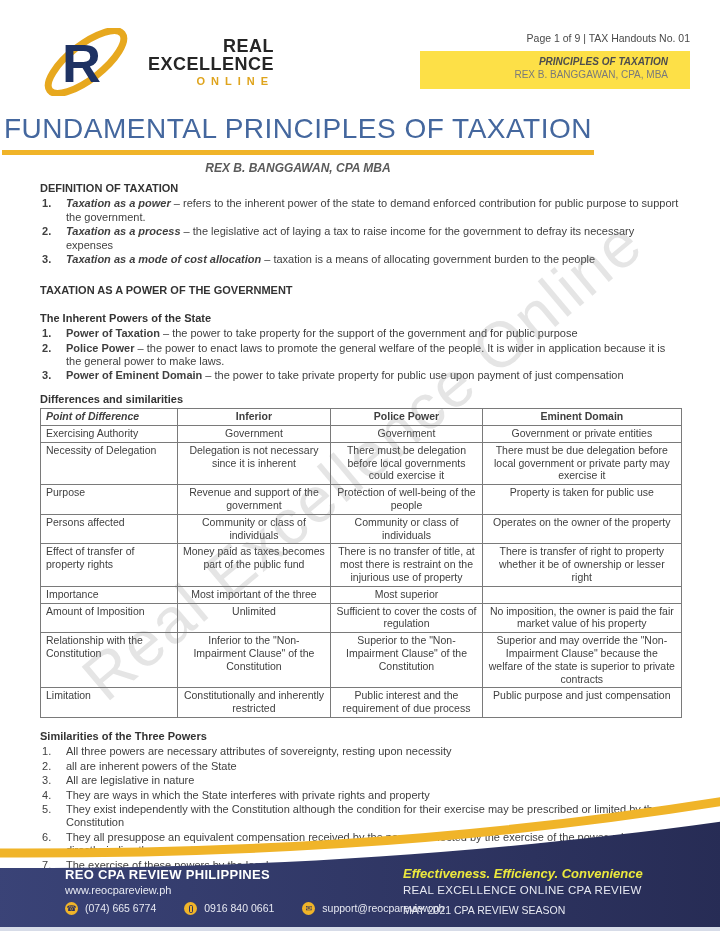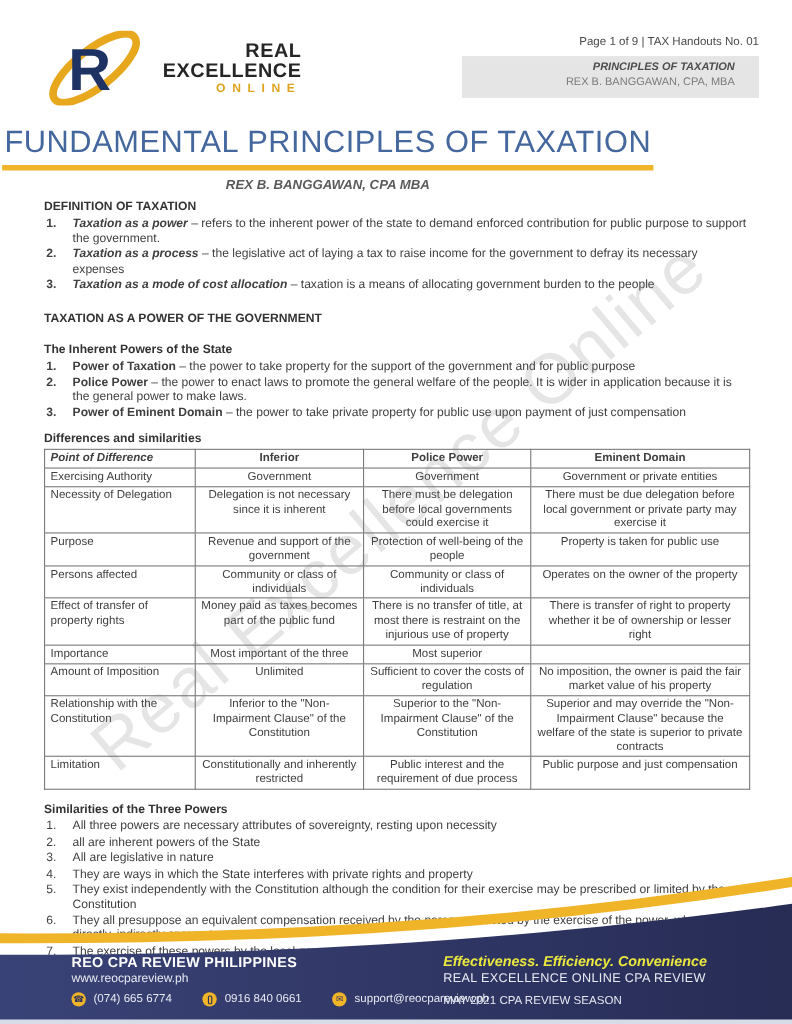--- a/index.html
+++ b/index.html
@@ -18,21 +18,21 @@
   
   .header { position:absolute; top:26px; left:40px; right:30px; height:70px; }
   .logo { position:absolute; left:0; top:2px; display:flex; align-items:center; gap:8px; }
   .logo-mark { width:100px; height:68px; }
   .logo-text { display:flex; flex-direction:column; line-height:1.02;text-align:right; }
   .logo-line1, .logo-line2 { font-weight:bold; font-size:18px; color:#262626; letter-spacing:.5px; }
   .logo-line3 { font-weight:bold; font-size:11px; color:#dfa41d; letter-spacing:6px; margin-top:2px; }
   .page-info { position:absolute; right:0; top:6px; font-size:10.5px; color:#4a4a4a; }
   .subject-box {
     position:absolute; right:0; top:25px; width:270px; height:38px;
-    background:#e5e5e5; text-align:right; padding:5px 22px 0 0;
+    background:#fde047; text-align:right; padding:5px 22px 0 0;
   }
   .subject-title { font-size:10px; font-weight:bold; font-style:italic; color:#4d4d4d; }
   .subject-author { font-size:10px; color:#7a7a7a; margin-top:1px; }
 
   
   .title-wrap { position:absolute; top:112px; left:0; width:596px; text-align:center; }
   .doc-title { font-size:28px; color:#44679e; letter-spacing:.5px; font-weight:400; }
   .gold-bar { margin:4px auto 0 auto; width:592px; height:5px; background:#f0b429; }
   .byline { margin-top:6px; font-size:12px; font-style:italic; font-weight:bold; color:#5a5a5a; }
 

